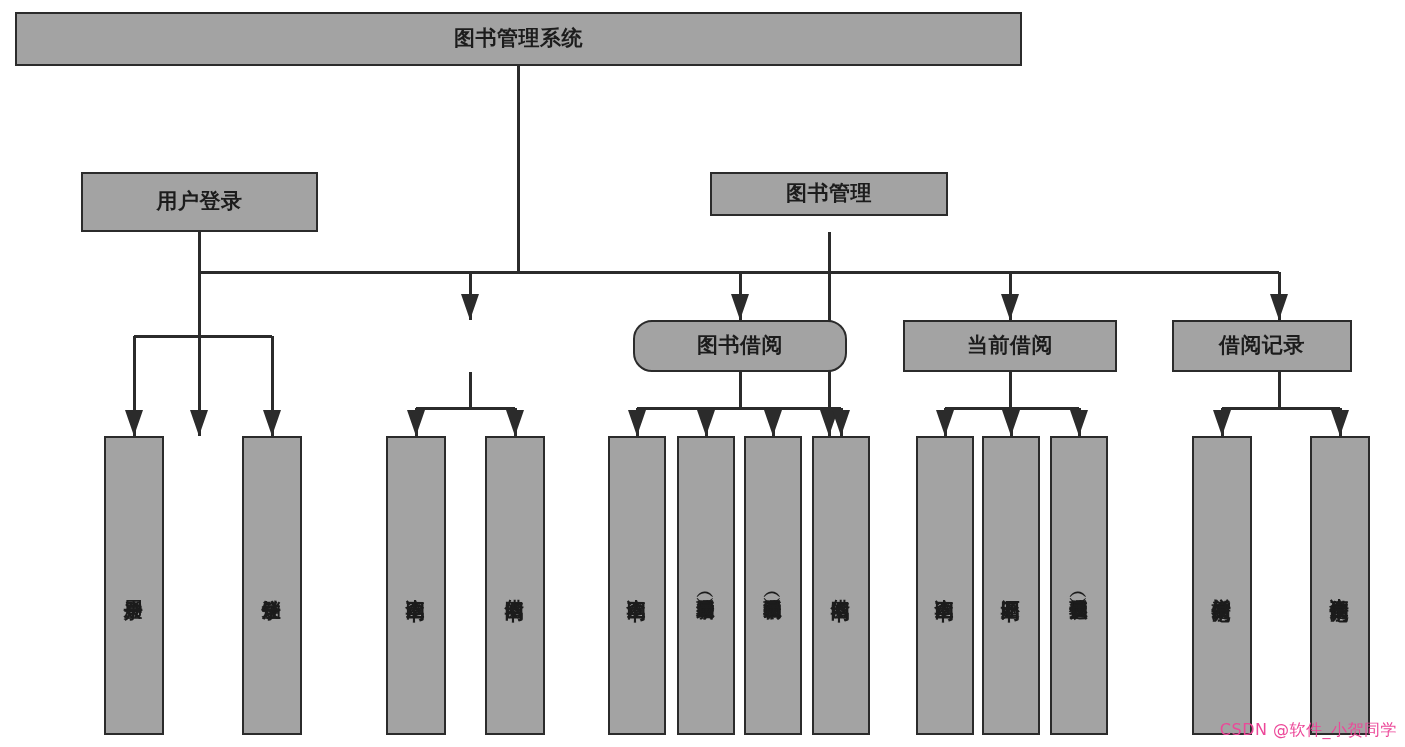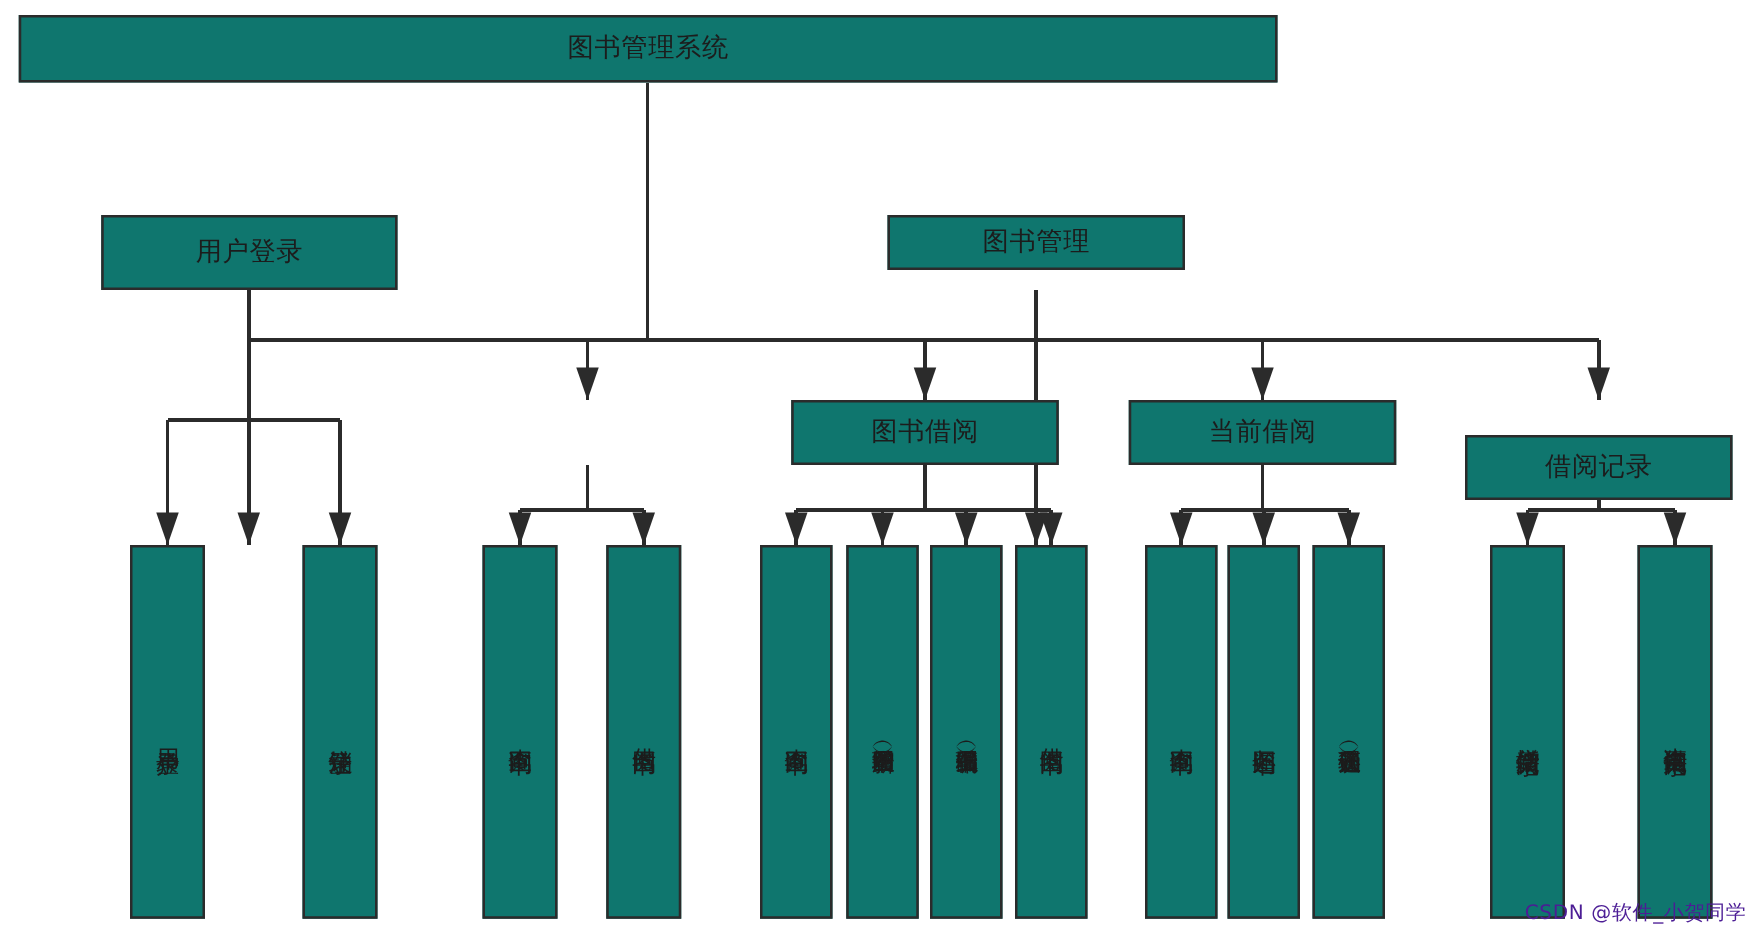--- a/index.html
+++ b/index.html
@@ -17,22 +17,23 @@
   #diagram-root {
     position: absolute;
     left: 0;
     top: 0;
     width: 1405px;
     height: 747px;
   }
   .node-box {
     position: absolute;
     box-sizing: border-box;
-    background: #0f766e;
+    background: #a3a3a3;
     border: 2px solid #2b2b2b;
+    font-weight: bold;
   }
   .node-box.horizontal {
     display: flex;
     align-items: center;
     justify-content: center;
   }
   .node-label-h {
     font-size: 21px;
     line-height: 1.2;
     color: #1c1c1c;
@@ -65,21 +66,21 @@
     top: 0;
     width: 1405px;
     height: 747px;
     pointer-events: none;
   }
   #watermark {
     position: absolute;
     right: 8px;
     bottom: 6px;
     font-size: 16px;
-    color: #4c1d95;
+    color: #ec4899;
     white-space: nowrap;
     letter-spacing: 0.5px;
   }
 </style>
 </head>
 <body>
 
 <div id="diagram-root">
   <svg id="edge-layer" viewBox="0 0 1405 747" width="1405" height="747" xmlns="http://www.w3.org/2000/svg">
       <line x1="518" y1="66" x2="518" y2="272" stroke="#2b2b2b" stroke-width="3" shape-rendering="crispEdges"></line>
@@ -137,27 +138,27 @@
     </svg>
 <div class="node-box horizontal" style="left: 15px; top: 12px; width: 1007px; height: 54px;">
       <span class="node-label-h">图书管理系统</span>
     </div>
     <div class="node-box horizontal" style="left: 81px; top: 172px; width: 237px; height: 60px;">
       <span class="node-label-h">用户登录</span>
     </div>
     <div class="node-box horizontal" style="left: 710px; top: 172px; width: 238px; height: 44px;">
       <span class="node-label-h">图书管理</span>
     </div>
-    <div class="node-box horizontal" style="left: 633px; top: 320px; width: 214px; height: 52px;">
+    <div class="node-box horizontal" style="left: 633px; top: 320px; width: 214px; height: 52px; border-radius: 19px;">
       <span class="node-label-h">图书借阅</span>
     </div>
     <div class="node-box horizontal" style="left: 903px; top: 320px; width: 214px; height: 52px;">
       <span class="node-label-h">当前借阅</span>
     </div>
-    <div class="node-box horizontal" style="left: 1172px; top: 320px; width: 214px; height: 52px; margin-top: 28px;">
+    <div class="node-box horizontal" style="left: 1172px; top: 320px; width: 180px; height: 52px;">
       <span class="node-label-h">借阅记录</span>
     </div>
     <div class="node-box vertical" style="left: 104px; top: 436px; width: 60px; height: 299px;">
       <span class="node-label-v">用户登录</span>
     </div>
     <div class="node-box vertical" style="left: 242px; top: 436px; width: 60px; height: 299px;">
       <span class="node-label-v">注销登录</span>
     </div>
     <div class="node-box vertical" style="left: 386px; top: 436px; width: 60px; height: 299px;">
       <span class="node-label-v">查询图书</span>

